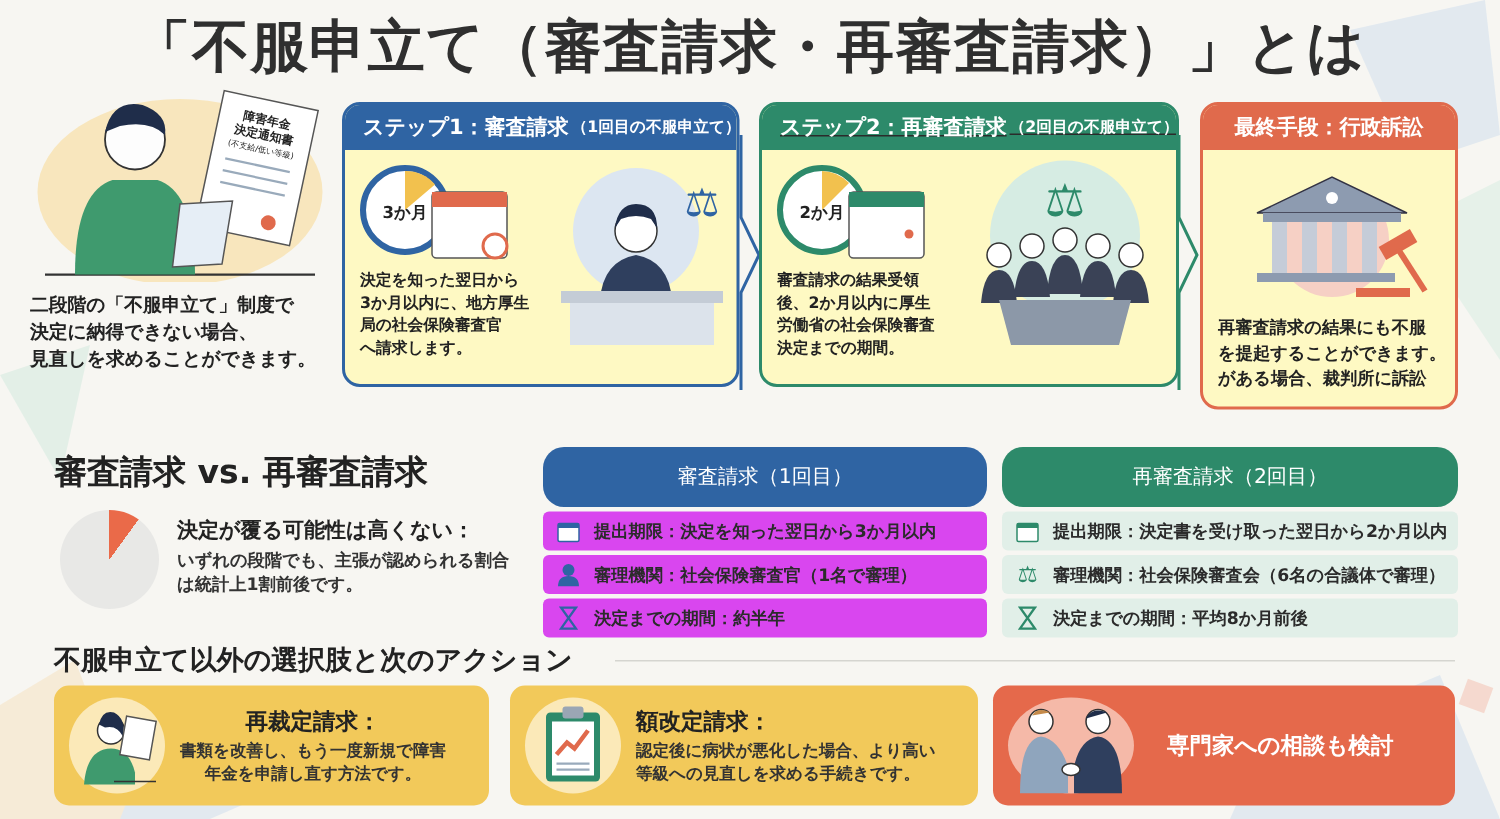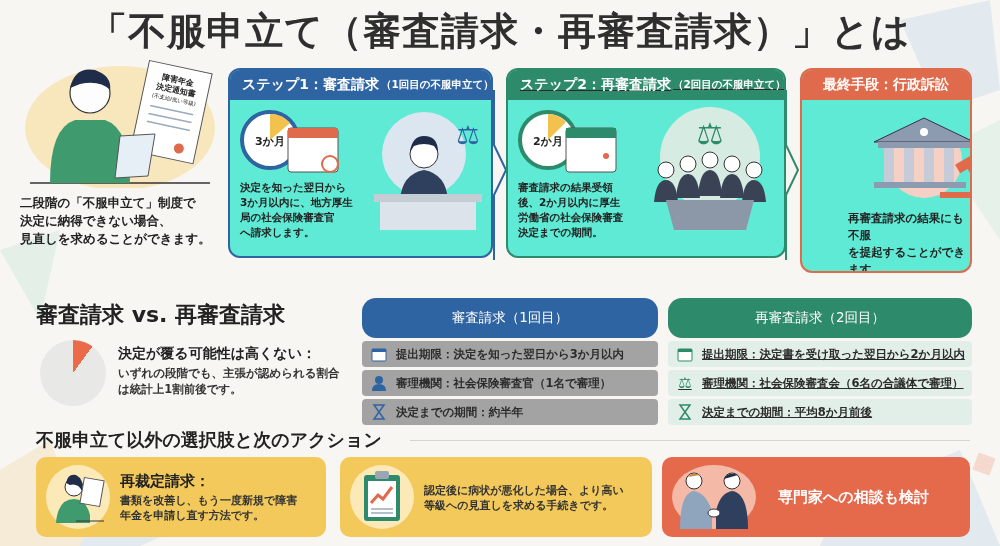--- a/index.html
+++ b/index.html
@@ -17,21 +17,21 @@
     color: #2f2f2f; letter-spacing: 1px;
   }
 
   
   .intro { position: absolute; left: 20px; top: 58px; width: 200px; }
   .intro-illus { position: relative; width: 200px; height: 130px; }
   .intro-text { font-size: 12.5px; font-weight: bold; line-height: 18px; margin-top: 6px; color: #222; }
 
   
   .card {
-    position: absolute; border-radius: 12px; background: #5eead4;
+    position: absolute; border-radius: 12px; background: #fef9c3;
     border: 2px solid; overflow: hidden;
   }
   .card-head {
     height: 30px; color: #fff; font-weight: bold; font-size: 14px;
     display: flex; align-items: center; padding-left: 12px; white-space: nowrap;
   }
   .card-head small { font-size: 10.5px; margin-left: 2px; }
   .card-body { position: relative; }
   .step-text { position: absolute; font-size: 10.5px; font-weight: bold; line-height: 15px; color: #222; }
 
@@ -53,33 +53,33 @@
   .note-body { font-size: 11.5px; font-weight: bold; line-height: 16px; margin-top: 2px; color: #333; }
 
   .tbl { position: absolute; width: 296px; }
   .tbl-head { height: 40px; border-radius: 14px; color: #fff; font-weight: normal; font-size: 13.5px;
               display: flex; align-items: center; justify-content: center; }
   .tbl-row { height: 26px; margin-top: 3px; border-radius: 4px; display: flex; align-items: center;
              padding-left: 8px; font-size: 11.5px; font-weight: bold; color: #2b2b2b; white-space: nowrap; }
   .tbl-row .ic { width: 18px; height: 18px; margin-right: 8px; display: flex; align-items: center; justify-content: center; }
   .tbl-blue { left: 362px; top: 298px; }
   .tbl-blue .tbl-head { background: #2f64a3; }
-  .tbl-blue .tbl-row { background: #a3a3a3; }
+  .tbl-blue .tbl-row { background: #d946ef; }
   .tbl-green { left: 668px; top: 298px; width: 304px; }
   .tbl-green .tbl-head { background: #2d8a6a; }
-  .tbl-green .tbl-row { background: #e1efe8; text-decoration: underline; }
+  .tbl-green .tbl-row { background: #e1efe8; }
 
   
   .opt-title { position: absolute; left: 36px; top: 428px; font-size: 18px; font-weight: bold; color: #222; }
   .opt-line { position: absolute; left: 410px; top: 440px; width: 560px; height: 1px; background: #d5d5d0; }
   .opt { position: absolute; top: 457px; height: 80px; border-radius: 10px; display: flex; align-items: center; }
   .opt-icon { width: 64px; height: 64px; border-radius: 50%; margin: 0 10px 0 10px; flex-shrink: 0; position: relative; }
   .opt-h { font-size: 15px; font-weight: bold; color: #222; }
   .opt-b { font-size: 11px; font-weight: bold; line-height: 15px; color: #333; margin-top: 2px; }
-  .opt1 { left: 36px; width: 290px; background: #f2c95a; }
+  .opt1 { left: 36px; width: 290px; background: #f2c95a; text-align: center; }
   .opt1 .opt-icon { background: #fbe9b8; }
   .opt2 { left: 340px; width: 312px; background: #f2c95a; }
   .opt2 .opt-icon { background: #fbe9b8; }
   .opt3 { left: 662px; width: 308px; background: #e5694b; gap: 12px; }
   .opt3 .opt-icon { background: #f5b9a8; width: 84px; }
   .opt3 .opt-h, .opt3 .opt-b { color: #fff; }
 </style>
 </head>
 <body>
 
@@ -199,21 +199,21 @@
     </svg>
   </div>
 </div>
 
 <svg class="arrow-chevron" style="left:782px;top:90px" width="22" height="170">
   <path d="M4 0 L4 55 L16 80 L4 105 L4 170" stroke="#2d8a6a" stroke-width="2" fill="none"></path>
 </svg>
 
 <div class="card card3">
   <div class="card-head">最終手段：行政訴訟</div>
-  <div class="card-body" style="height:156px;margin-left:36px;">
+  <div class="card-body" style="height:156px;">
     <svg style="position:absolute;left:22px;top:8px" width="128" height="96">
       <circle cx="64" cy="52" r="38" fill="#f6d0c5"></circle>
       <polygon points="14,34 64,10 114,34" fill="#8d9bb0" stroke="#334" stroke-width="1"></polygon>
       <circle cx="64" cy="24" r="4" fill="#fff"></circle>
       <rect x="18" y="34" width="92" height="6" fill="#8d9bb0"></rect>
       <rect x="24" y="40" width="10" height="34" fill="#c5ccd8"></rect>
       <rect x="44" y="40" width="10" height="34" fill="#c5ccd8"></rect>
       <rect x="64" y="40" width="10" height="34" fill="#c5ccd8"></rect>
       <rect x="84" y="40" width="10" height="34" fill="#c5ccd8"></rect>
       <rect x="14" y="74" width="92" height="6" fill="#8d9bb0"></rect>
@@ -321,20 +321,21 @@
     <svg width="64" height="64">
         <rect x="14" y="10" width="36" height="46" rx="3" fill="#2d8a6a"></rect>
         <rect x="18" y="16" width="28" height="36" fill="#fff"></rect>
         <rect x="25" y="6" width="14" height="8" rx="2" fill="#9aa6b4"></rect>
         <polyline points="21,38 28,30 33,34 42,22" stroke="#e06a4c" stroke-width="3" fill="none"></polyline>
         <line x1="21" y1="44" x2="43" y2="44" stroke="#9ab" stroke-width="1.5"></line>
         <line x1="21" y1="48" x2="43" y2="48" stroke="#9ab" stroke-width="1.5"></line>
       </svg>
   </div>
   <div>
+    <div class="opt-h">額改定請求：</div>
     <div class="opt-b">
         <div>認定後に病状が悪化した場合、より高い</div>
         <div>等級への見直しを求める手続きです。</div>
       </div>
   </div>
 </div>
 
 <div class="opt opt3">
   <div class="opt-icon">
     <svg width="84" height="64">

